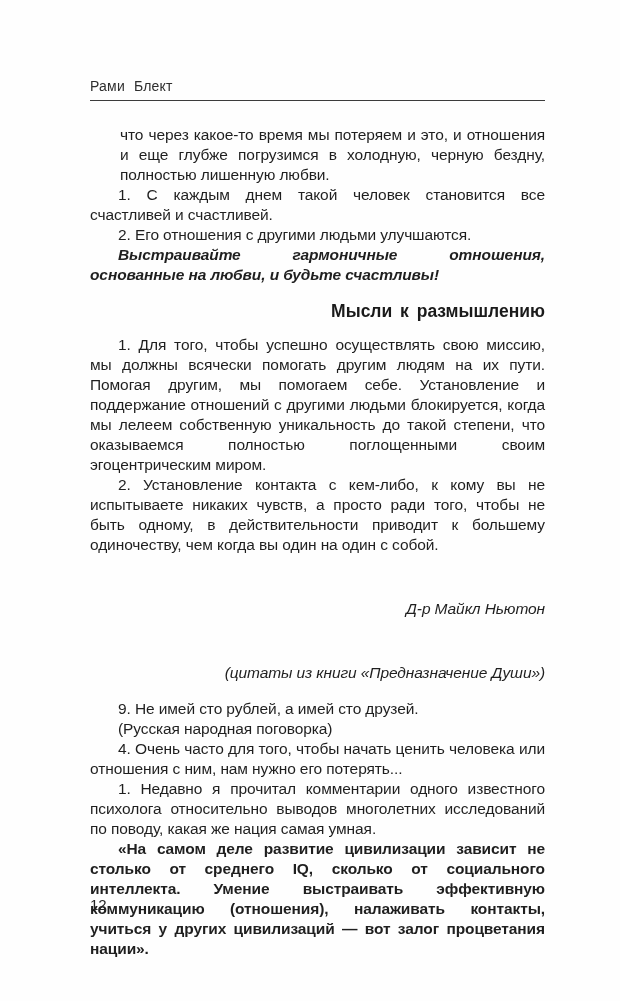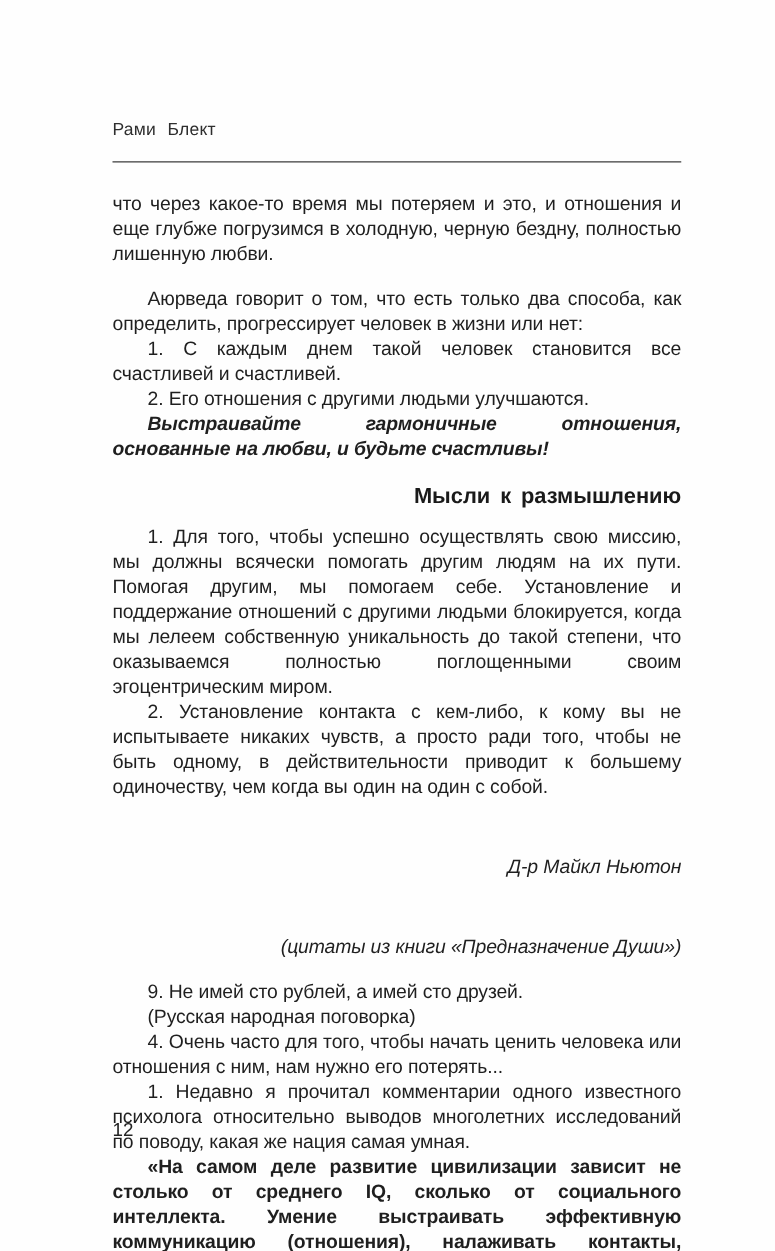--- a/index.html
+++ b/index.html
@@ -20,36 +20,35 @@
     position: absolute;
     left: 90px;
     top: 78px;
     width: 455px;
   }
   .running-header {
     font-size: 14px;
     color: #2e2e2e;
     letter-spacing: 0.2px;
     word-spacing: 5px;
-    padding-bottom: 18px;
+    padding-bottom: 6px;
     border-bottom: 1.3px solid #3c3c3c;
-    margin-top: 17px;
   }
   .body-text {
     margin-top: 24px;
   }
   .para {
     font-size: 15.5px;
     line-height: 20px;
     text-align: justify;
     text-indent: 28px;
     letter-spacing: -0.1px;
     margin: 0;
   }
-  .no-indent { text-indent: 0; }
+  .no-indent { text-indent: 0; margin-left: 30px; }
   .gap-top { margin-top: 16px; }
   .italic { font-style: italic; font-weight: bold; }
   .bold { font-weight: 700; }
   .attr {
     text-align: right;
     font-style: italic;
     text-indent: 0;
     margin-top: 44px;
   }
   .section-heading {
@@ -76,21 +75,20 @@
 
 <div class="page">
   <div class="content">
 
     <div class="running-header">Рами Блект</div>
 
     <div class="body-text">
 
       <p class="para no-indent">что через какое-то время мы потеряем и это, и отношения и еще глубже погрузимся в холодную, черную бездну, полностью лишенную любви.</p>
 
-      <p class="para gap-top">Аюрведа говорит о том, что есть только два способа, как определить, прогрессирует человек в жизни или нет:</p>
 
       <p class="para">1. С каждым днем такой человек становится все счастливей и счастливей.</p>
 
       <p class="para">2. Его отношения с другими людьми улучшаются.</p>
 
       <p class="para italic">Выстраивайте гармоничные отношения, основанные на любви, и будьте счастливы!</p>
 
       <h2 class="section-heading">Мысли к размышлению</h2>
 
       <p class="para">1. Для того, чтобы успешно осуществлять свою миссию, мы должны всячески помогать другим людям на их пути. Помогая другим, мы помогаем себе. Установление и поддержание отношений с другими людьми блокируется, когда мы лелеем собственную уникальность до такой степени, что оказываемся полностью поглощенными своим эгоцентрическим миром.</p>

